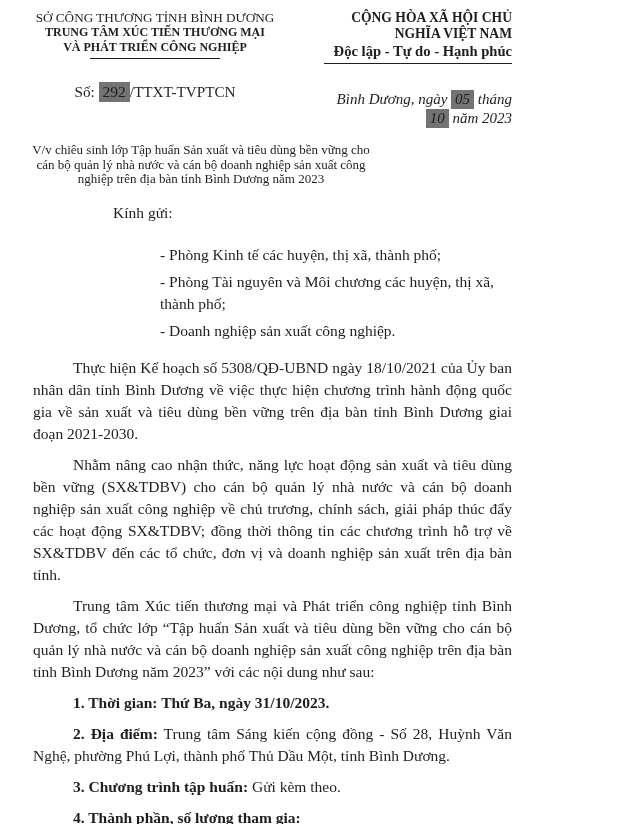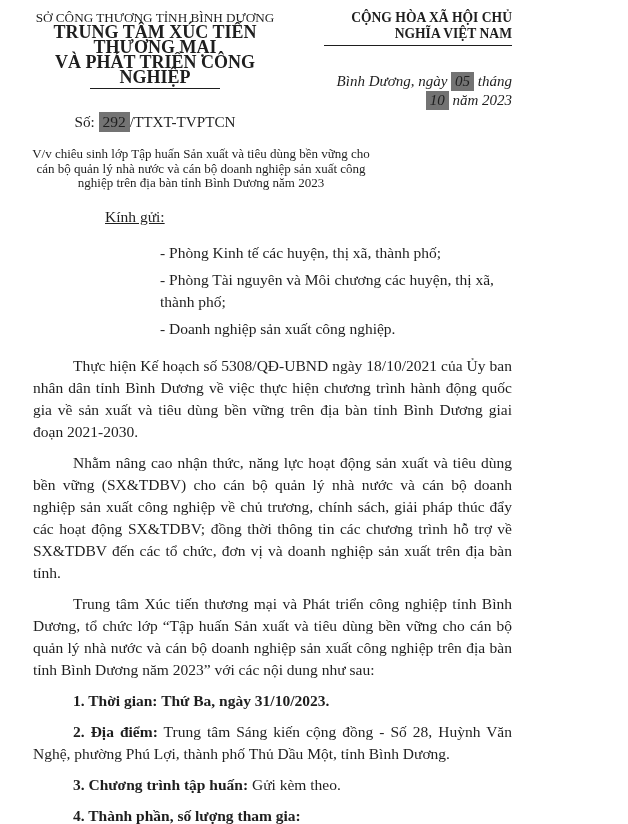--- a/index.html
+++ b/index.html
@@ -6,36 +6,36 @@
   .page {
     width:540px; height:824px; box-sizing:border-box;
     padding:10px 28px 0 33px;
     font-family:"Liberation Serif","DejaVu Serif",serif;
     color:#1e1e1e; overflow:hidden; position:relative; background:#ffffff;
   }
   .header { display:flex; }
   .header-left { width:316px; text-align:center; }
   .header-right { flex:1; text-align:right;margin-left:47px; }
   .dept-line1 { font-size:13.2px; line-height:15px; }
-  .dept-line2, .dept-line3 { font-size:18px; font-weight:bold; line-height:15px; }
+  .dept-line2, .dept-line3 { font-size:12px; font-weight:bold; line-height:15px; }
   .rule-left { width:130px; border-bottom:1.5px solid #1e1e1e; margin:3px auto 0 auto; }
   .nat-line1 { font-size:13.6px; font-weight:bold; line-height:16px; }
   .nat-line2 { font-size:14.6px; font-weight:bold; line-height:17px; margin-top:1px; }
   .rule-right { width:188px; border-bottom:1.5px solid #1e1e1e; margin:3px auto 0 auto; }
   .so-line { margin-top:23px; font-size:15.2px; }
   .date-line { margin-top:26px; font-size:15px; font-style:italic; }
   .field { background:#737373; padding:1px 4px; display:inline-block; }
   .field-num { font-size:15.5px; }
   .subject {
     width:340px; margin:15px 0 0 -2px; text-align:center;
     font-size:13px; line-height:14.6px;
   }
   .content { margin-top:15px; font-size:15.5px; line-height:22px; }
-  .kinh-gui { margin:0; padding-left:72px;text-decoration:underline; }
-  .recipients { margin:14px 0 15px 0; }
+  .kinh-gui { margin:8px; padding-left:72px; }
+  .recipients { margin:20px 0 15px 0; }
   .recipients p { margin:5px 0 0 0; padding-left:127px; }
   p.para, p.section, p.bullet {
     margin:9px 0 0 0; text-align:justify; text-indent:40px;font-family:Liberation Serif, serif;
   }
   b.sec-label { font-weight:bold; }
 </style>
 </head>
 <body>
 
 <div class="page">
@@ -46,20 +46,21 @@
       <div class="dept-line2">TRUNG TÂM XÚC TIẾN THƯƠNG MẠI</div>
       <div class="dept-line3">VÀ PHÁT TRIỂN CÔNG NGHIỆP</div>
       <div class="rule-left"></div>
       <div class="so-line">
         <span>Số:</span>
         <span class="field field-num">292</span><span>/TTXT-TVPTCN</span>
       </div>
     </div>
     <div class="header-right">
       <div class="nat-line1">CỘNG HÒA XÃ HỘI CHỦ NGHĨA VIỆT NAM</div>
+      <div class="nat-line2">Độc lập - Tự do - Hạnh phúc</div>
       <div class="rule-right"></div>
       <div class="date-line">
         <span>Bình Dương, ngày</span>
         <span class="field">05</span>
         <span>tháng</span>
         <span class="field">10</span>
         <span>năm 2023</span>
       </div>
     </div>
   </div>

